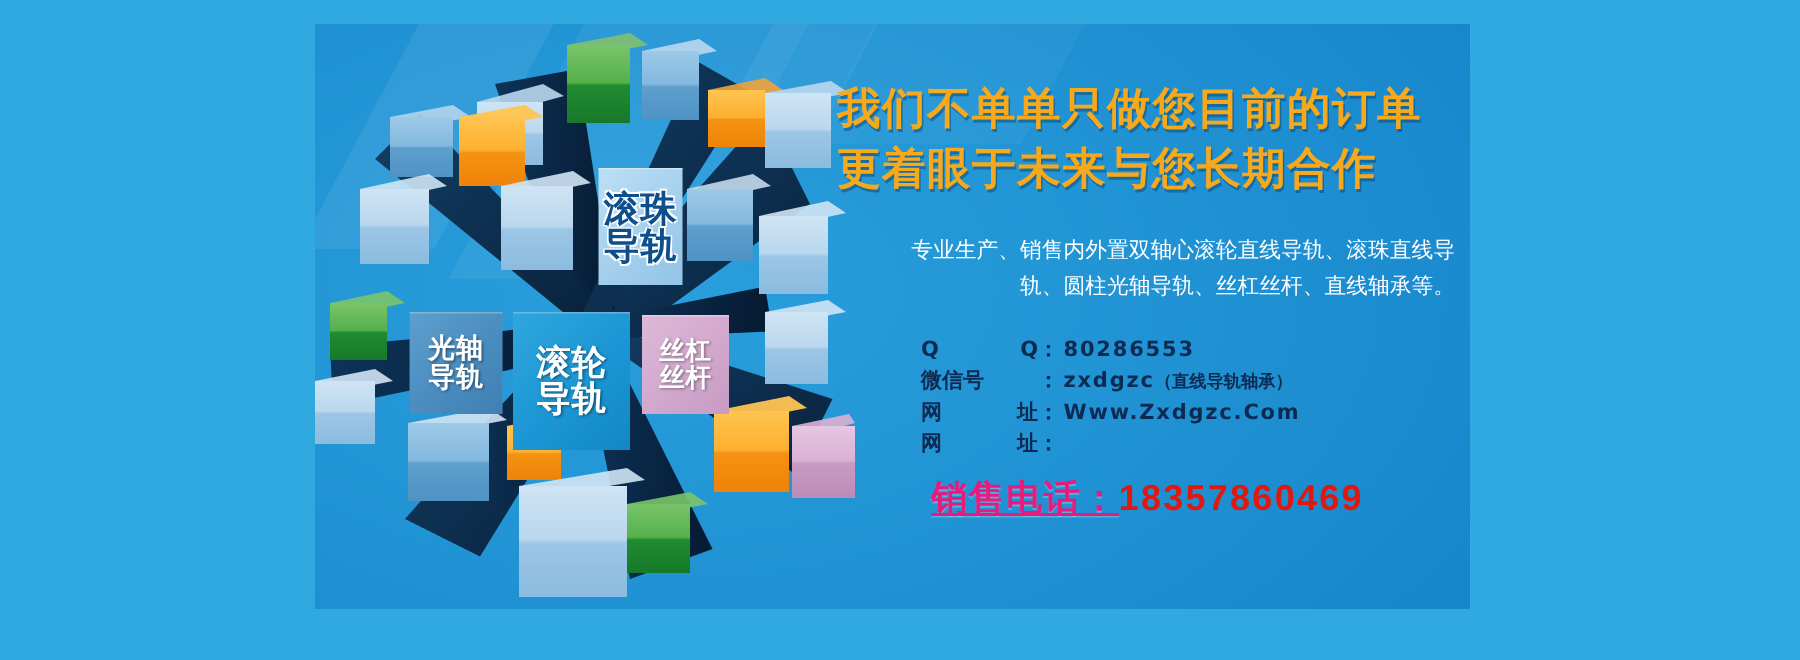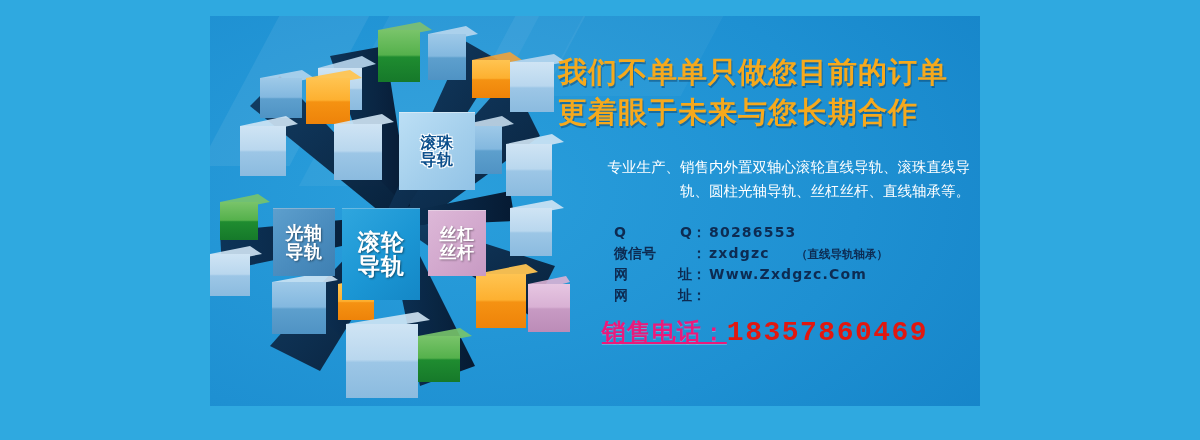--- a/index.html
+++ b/index.html
@@ -36,24 +36,24 @@
     display: flex; flex-direction: column;
     align-items: center; justify-content: center;
     line-height: 1.04;
     font-weight: 700;
     text-align: center;
     letter-spacing: .5px;
   }
   .chip span { display: block; }
 
   .chip-gunzhu {
-    left: 189px; top: 96px; width: 76px; height: 78px;
+    left: 189px; top: 96px; width: 56px; height: 78px;
     background: linear-gradient(135deg, #bcdff5 0%, #a4cfec 55%, #92c3e6 100%);
     color: #0c4f8c;
-    font-size: 16px;
+    font-size: 24px;
     text-shadow: 0 0 2px #fff, 1px 1px 0 #fff, -1px 1px 0 #fff, 1px -1px 0 #fff, -1px -1px 0 #fff;
     border-top: 1px solid rgba(255,255,255,.55);
   }
   .chip-gunlun {
     left: 132px; top: 192px; width: 78px; height: 92px;
     background: linear-gradient(135deg, #2fa6de 0%, #1b96d4 55%, #1487c6 100%);
     color: #ffffff;
     font-size: 23px;
     text-shadow: 1px 1px 2px rgba(0,0,0,.45);
     border-top: 1px solid rgba(255,255,255,.35);
@@ -115,42 +115,42 @@
     font-weight: 700;
   }
   .crow .lbl {
     width: 78px;
     display: flex;
     justify-content: space-between;
     letter-spacing: 0;
   }
   .crow .colon { margin: 0 3px 0 0; }
   .crow .val { letter-spacing: 1.2px; }
-  .crow .paren { font-size: 11.5px; letter-spacing: 0; font-weight: 700; margin-left: 26px; }
+  .crow .paren { font-size: 11.5px; letter-spacing: 0; font-weight: 700; }
 
   #phone {
     position: absolute;
     left: 0px; top: 300px;
     width: 430px;
     text-align: center;
     white-space: nowrap;
   }
   #phone .ptxt {
     color: #ea1a7c;
     font-size: 24px;
     font-weight: 700;
     letter-spacing: 1px;
     text-shadow: 0 1px 0 rgba(255,255,255,.25);
     text-decoration: underline;
   }
   #phone .pnum {
     color: #e2170f;
-    font-size: 28px;
-    font-weight: 700;
-    font-family: Liberation Mono, monospace;
+    font-size: 24px;
+    font-weight: 700;
+    font-family: Liberation Sans, sans-serif;
     letter-spacing: 1.5px;
     margin-top: 40px;
   }
 </style>
 </head>
 <body>
 
 <div id="page">
 
   <div id="banner">

